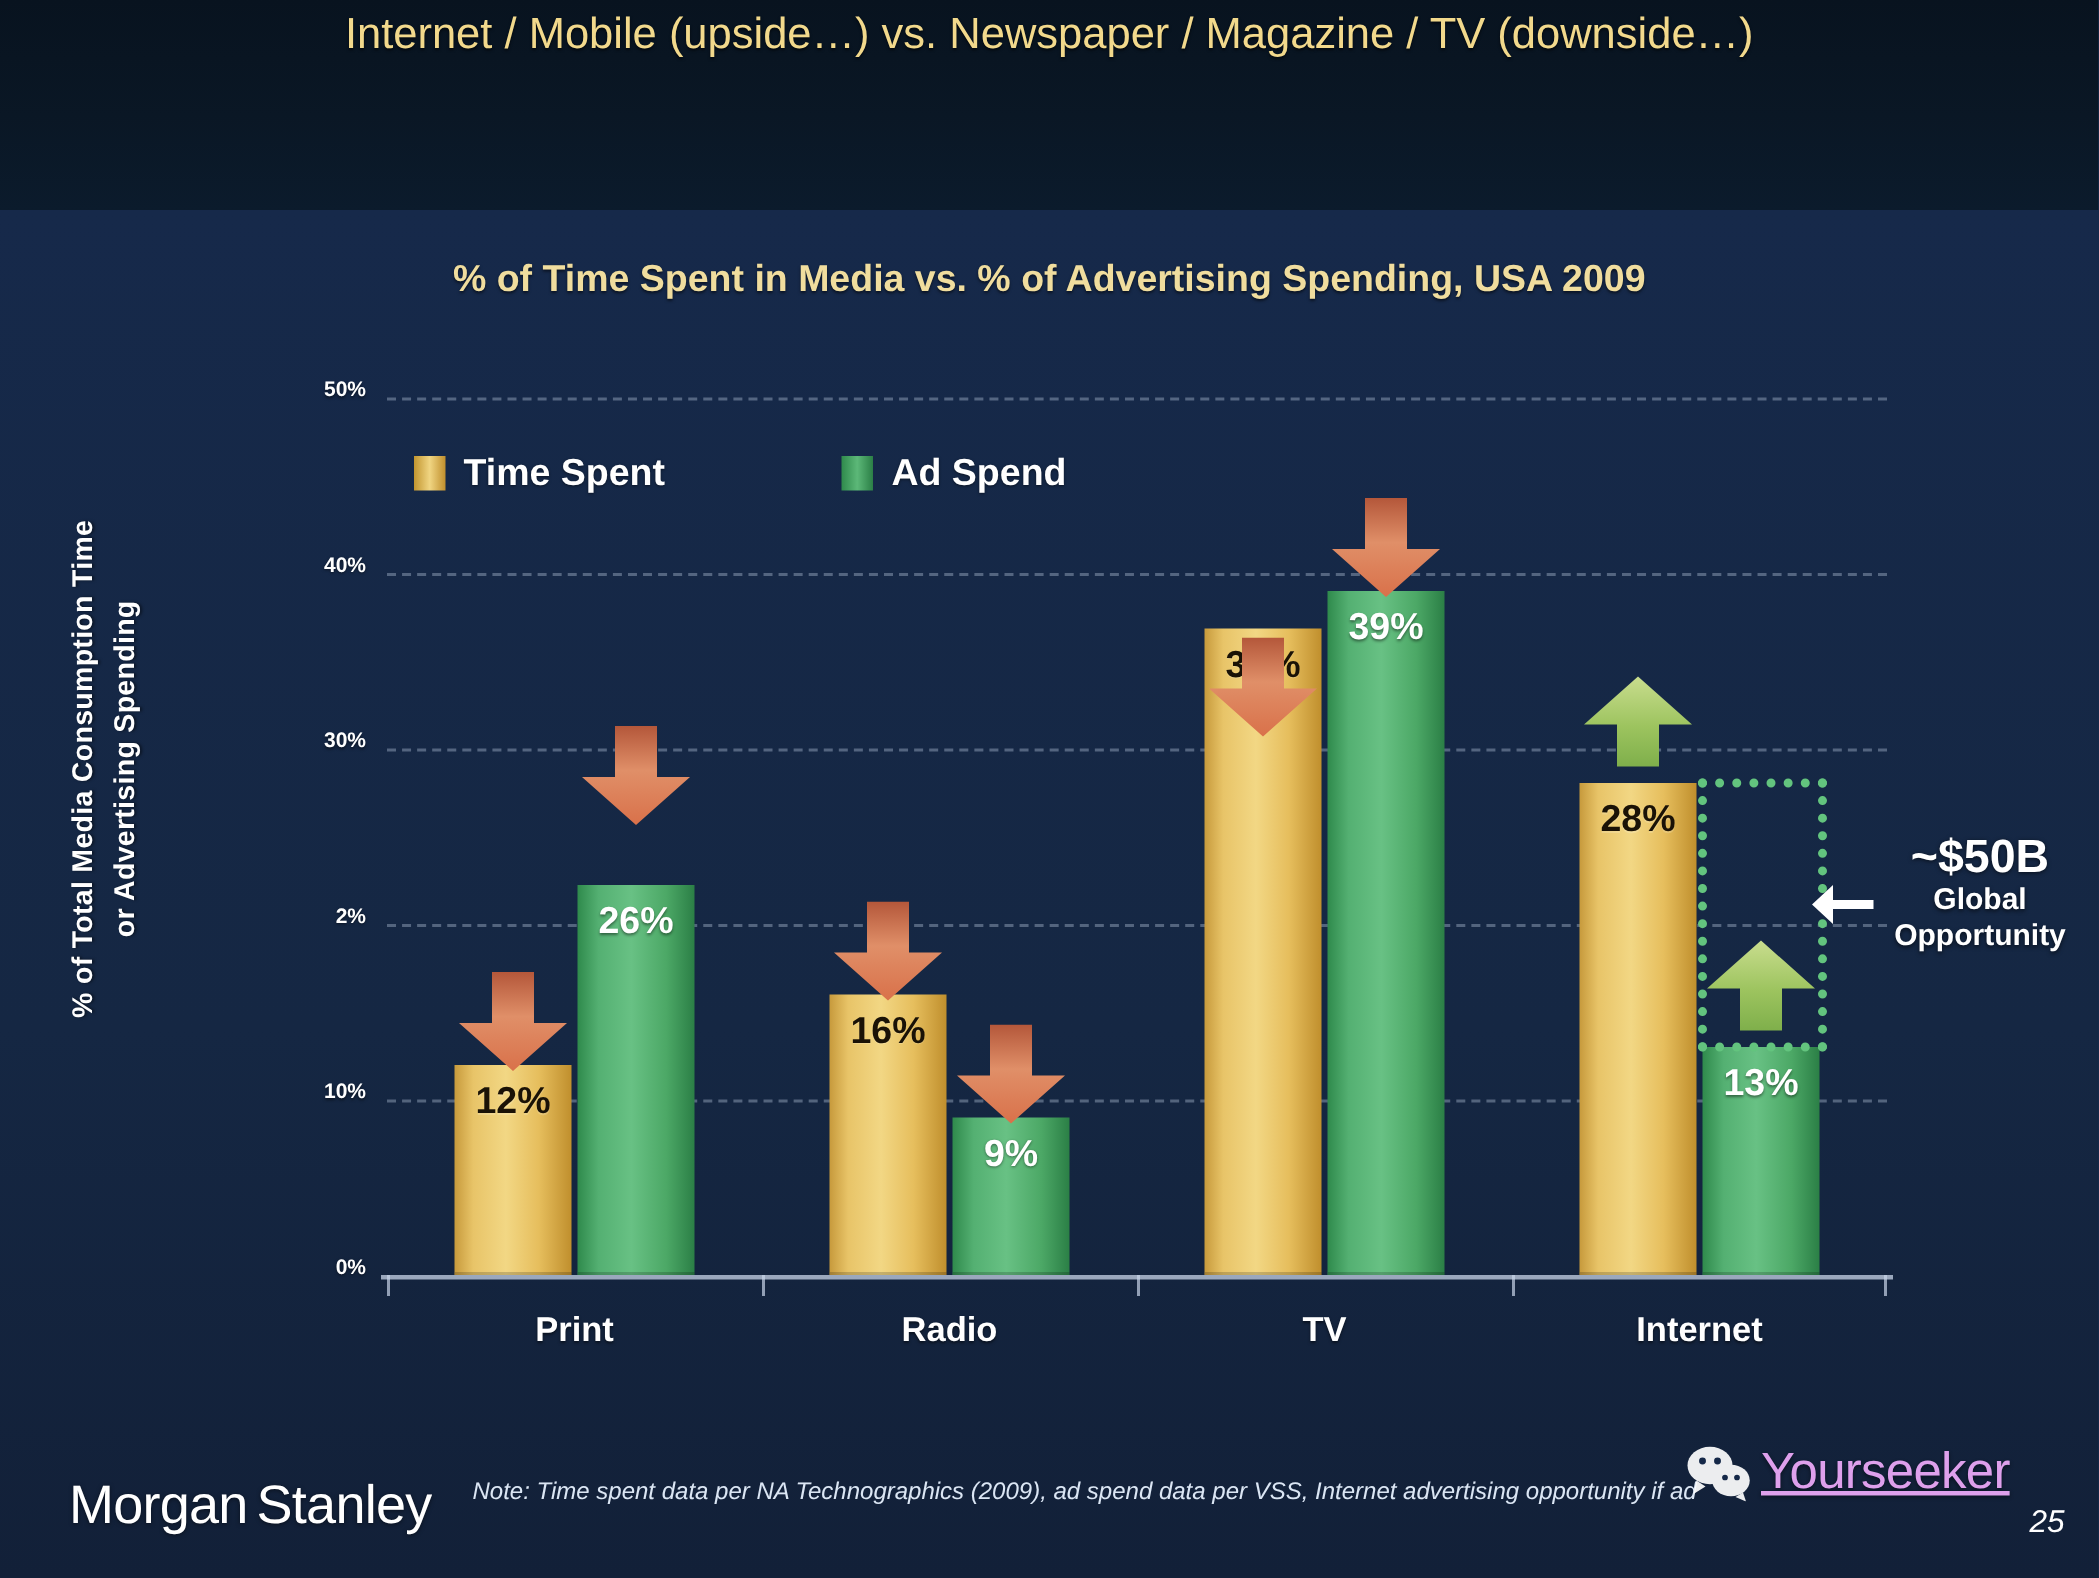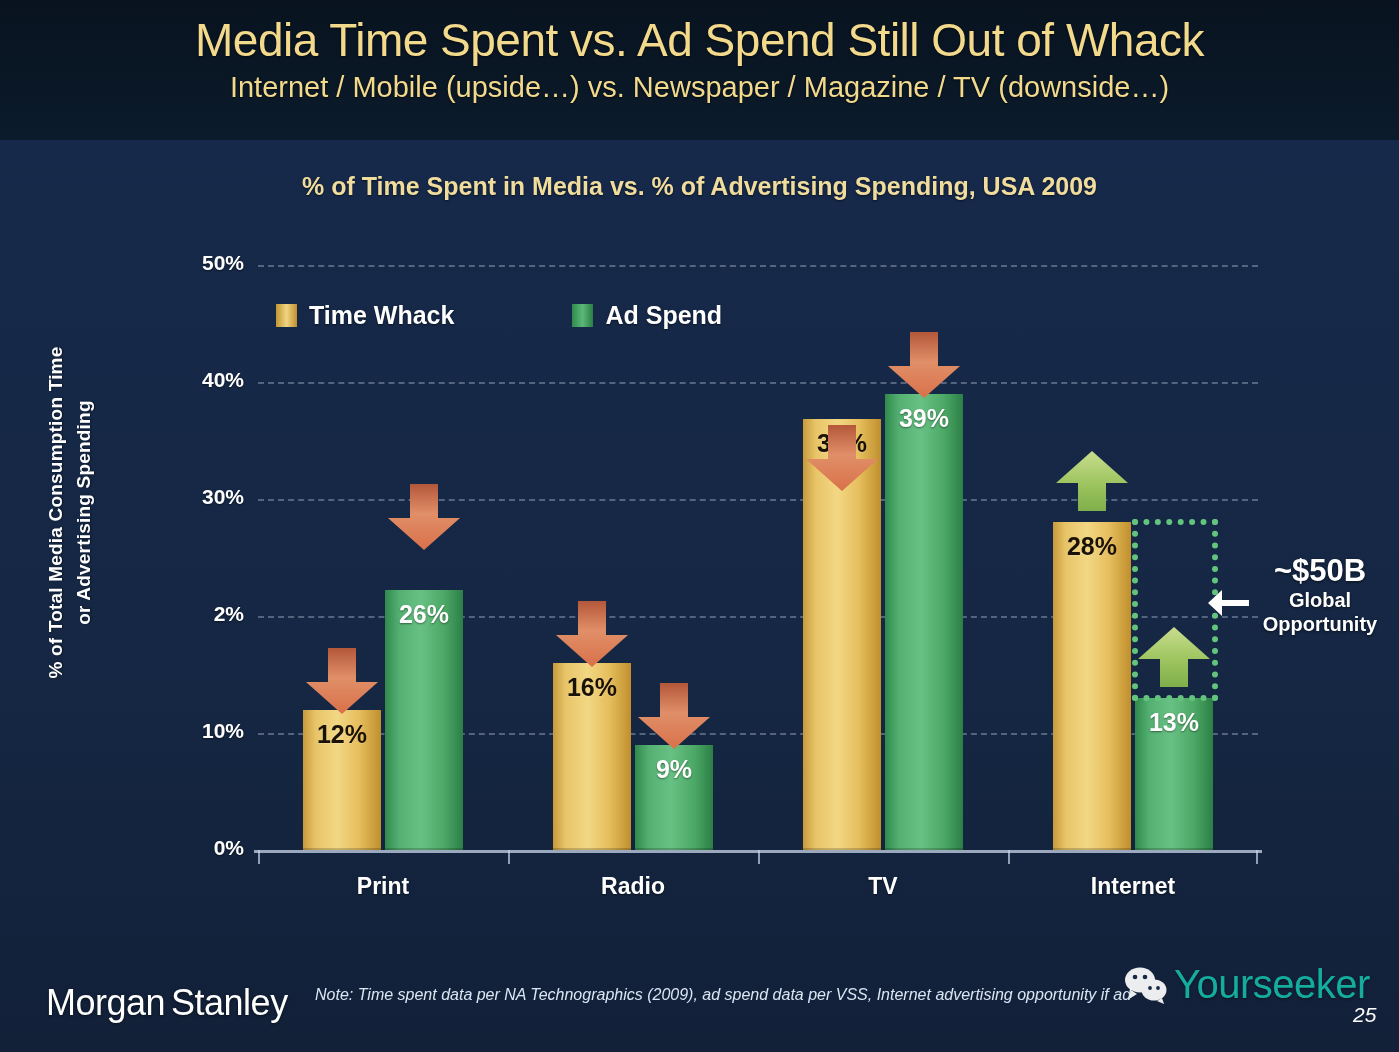--- a/index.html
+++ b/index.html
@@ -51,21 +51,21 @@
   .gridline {
     position:absolute; left:0; width:1000px; height:0;
     border-top:2px dashed rgba(205,220,240,.34);
   }
   #axis-baseline {
     position:absolute; left:-4px; top:585px; width:1008px; height:3px;
     background:rgba(200,212,232,.75);
   }
   .ytick-label {
     position:absolute; right:1014px; width:90px; text-align:right;
-    color:#ffffff; font-size:21px; font-weight:bold;
+    color:#ffffff; font-size:14px; font-weight:bold;
     text-shadow:0 1px 2px rgba(0,0,0,.5);
   }
   .axis-tick {
     position:absolute; top:585px; width:2px; height:14px;
     background:rgba(200,212,232,.7);
   }
   .cat-label {
     position:absolute; top:608px; width:240px; text-align:center;
     color:#ffffff; font-size:23px; font-weight:bold;
     text-shadow:0 1px 2px rgba(0,0,0,.5);
@@ -119,29 +119,29 @@
   #page-num {
     position:absolute; left:1353px; top:1003px;
     color:#ffffff; font-size:21px; font-style:italic;
   }
   
   #watermark {
     position:absolute; left:1124px; top:962px;
     display:flex; align-items:center; gap:6px; opacity:.92;
   }
   #watermark .wm-text {
-    color:#14b8a6; font-size:40px; font-weight:400; letter-spacing:-.5px;
+    color:#f0abfc; font-size:34px; font-weight:400; letter-spacing:-.5px;
     text-shadow:0 1px 3px rgba(0,0,0,.5);
+    text-decoration:underline;
   }
 </style>
 </head>
 <body>
 
 <div id="header">
-  <div id="title">Media Time Spent vs. Ad Spend Still Out of Whack</div>
   <div id="subtitle">Internet / Mobile (upside…) vs. Newspaper / Magazine / TV (downside…)</div>
 </div>
 
 <div id="body">
 
   <div id="chart-title">% of Time Spent in Media vs. % of Advertising Spending, USA 2009</div>
 
   <div id="yaxis-title">
     <span>% of Total Media Consumption Time</span><br>
     <span>or Advertising Spending</span>
@@ -169,21 +169,21 @@
         <div class="axis-tick" style="left: 0px;"></div>
         <div class="axis-tick" style="left: 250px;"></div>
         <div class="axis-tick" style="left: 500px;"></div>
         <div class="axis-tick" style="left: 750px;"></div>
         <div class="axis-tick" style="left: 998px;"></div>
       </div>
 
     <div id="legend" style="position:absolute;left:18px;top:36px;display:flex;gap:118px;align-items:center;">
       <div style="display:flex;align-items:center;gap:12px;">
         <span style="width:21px;height:23px;display:inline-block;background:linear-gradient(90deg,#c2952f,#f0d582,#c08f2d);"></span>
-        <span style="color:#fff;font-size:25px;font-weight:bold;text-shadow:0 1px 2px rgba(0,0,0,.5);">Time Whack</span>
+        <span style="color:#fff;font-size:25px;font-weight:bold;text-shadow:0 1px 2px rgba(0,0,0,.5);">Time Spent</span>
       </div>
       <div style="display:flex;align-items:center;gap:12px;">
         <span style="width:21px;height:23px;display:inline-block;background:linear-gradient(90deg,#2f8a4c,#5cb878,#2b7f46);"></span>
         <span style="color:#fff;font-size:25px;font-weight:bold;text-shadow:0 1px 2px rgba(0,0,0,.5);">Ad Spend</span>
       </div>
     </div>
 
     <div id="bars">
         <div class="bar gold" style="left: 45px; width: 78px; height: 140.4px;">
           <div class="bar-value dark">12%</div>

